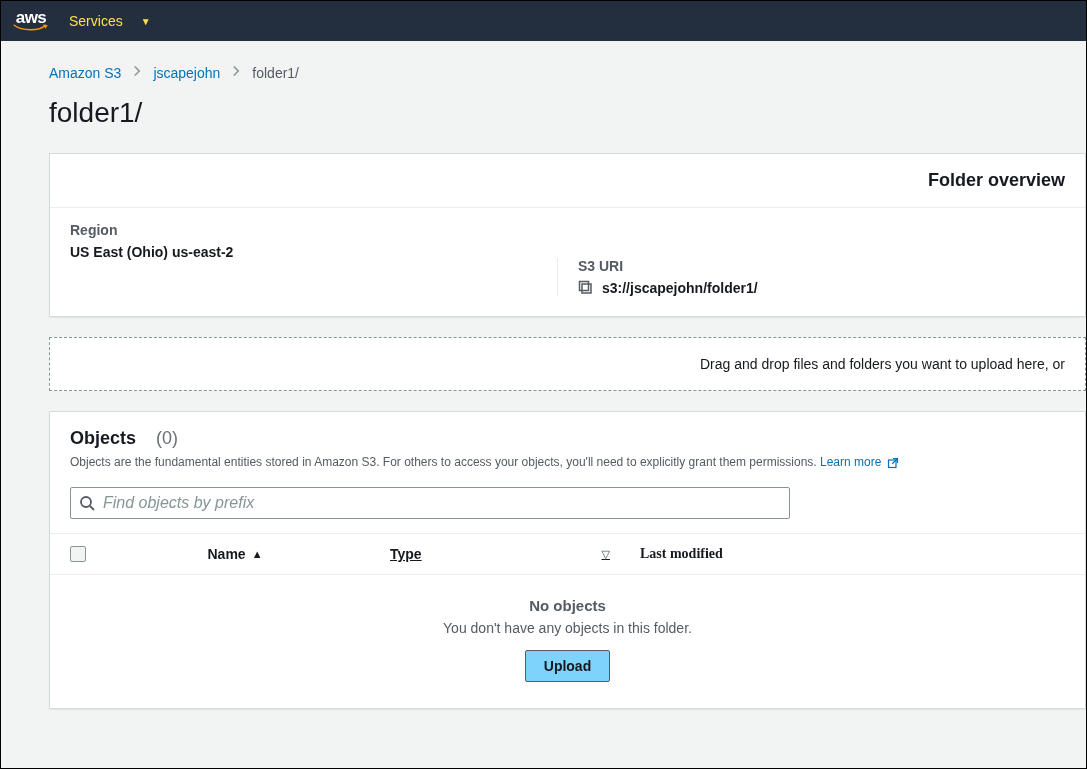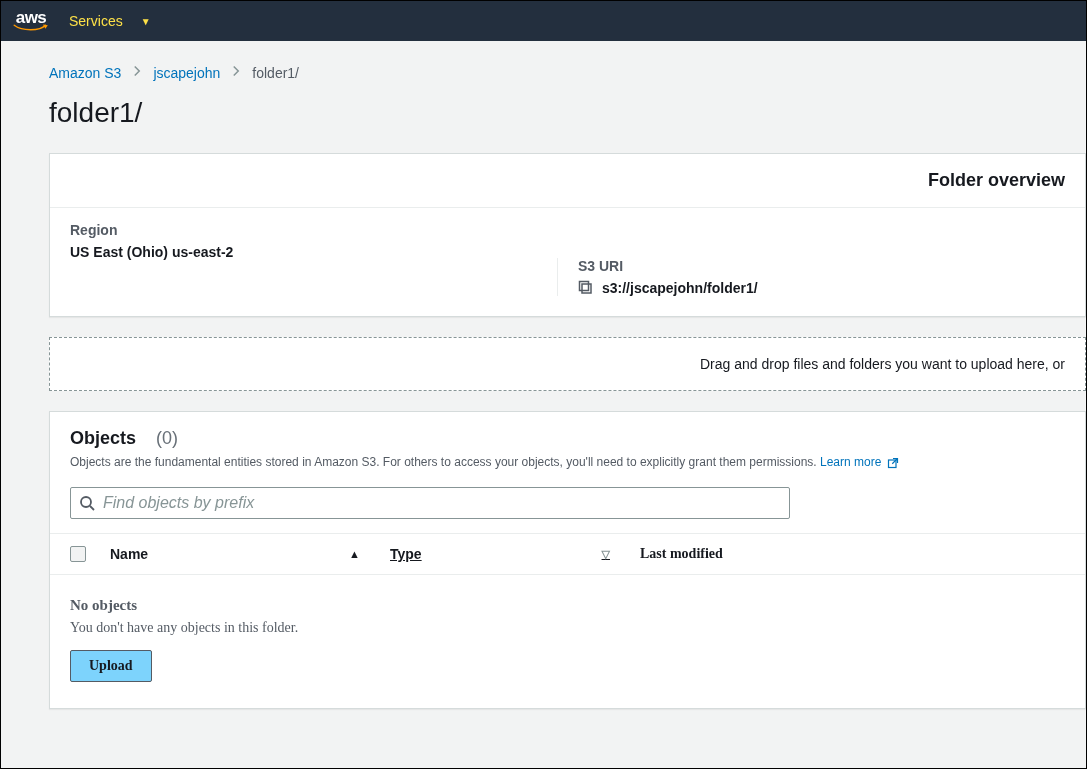--- a/index.html
+++ b/index.html
@@ -162,30 +162,29 @@
     display: flex;
     align-items: center;
     border-top: 1px solid #eaeded;
     border-bottom: 1px solid #eaeded;
     margin-top: 14px;
     padding: 12px 20px;
     font-weight: 700;
   }
   .th-check { width: 40px; }
   .th { display:flex; align-items:center; gap:6px;}
-  .th-name { flex: 0 0 280px; justify-content: space-between; padding-right: 30px;}
+  .th-name { flex: 0 0 280px; justify-content: center; padding-right: 30px;}
   .th-type { flex: 0 0 250px; justify-content: space-between; padding-right: 30px; text-decoration: underline;}
   .th-mod  { flex: 1; font-family: Liberation Serif, serif; }
   .checkbox-box { width:16px; height:16px; border:1px solid #879596; background:#f2f3f3; border-radius:2px; cursor:pointer;}
   .sort-up { font-size: 11px; }
   .sort-neutral { font-size: 11px; color:#879596;}
   .empty-area {
     padding: 22px 20px 26px 20px;
-    text-align: left;
-    font-family: Liberation Serif, serif;
+    text-align: center;
   }
   .empty-title { font-weight: 700; color:#545b64; font-size:15px; margin-bottom:6px;}
   .empty-sub { color:#545b64; margin-bottom:14px;}
   .upload-btn {
     display:inline-block;
     background:#7dd3fc;
     border:1px solid #545b64;
     border-radius:2px;
     padding: 7px 18px;
     font-weight:700;

